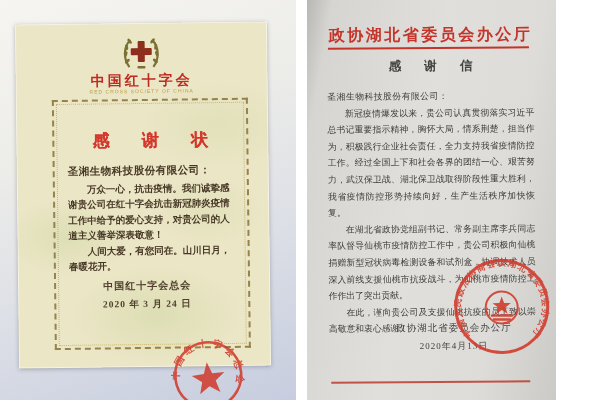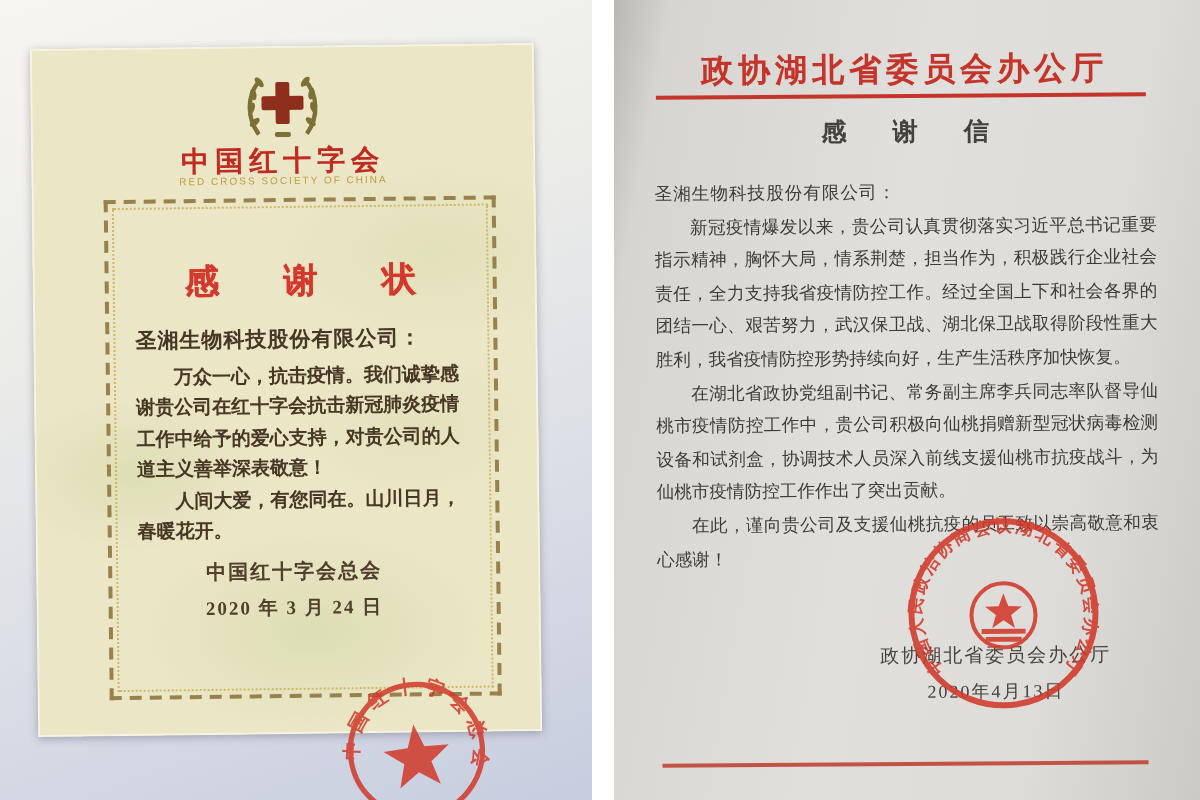--- a/index.html
+++ b/index.html
@@ -41,21 +41,21 @@
     color:#4f3f2c; font-weight:bold; }
   .cert-sig { font-size:10px; letter-spacing:1px; }
   .cert-date { font-size:9.5px; margin-top:5px; letter-spacing:1px; }
   .cert-stamp { position:absolute; left:114px; top:238px; width:74px; height:74px;
     opacity:.85; transform:rotate(-6deg); }
 
   
   .photo-gap { width:11px; height:400px; background:#ffffff; }
 
   
-  .photo-right { position:relative; width:293px; height:400px;
+  .photo-right { position:relative; width:249px; height:400px;
     background:linear-gradient(100deg,#b9b7b3 0%,#d6d5d1 8%,#e0dfdb 45%,#dddcd8 75%,#cbcac6 100%); }
   .letter-inner { position:absolute; inset:0; transform:rotate(-0.4deg); }
   .letter-header { position:absolute; left:0; right:0; top:25px; text-align:center;
     color:#c5342a; font-size:16px; font-weight:bold; letter-spacing:2.5px;
     font-family:"Liberation Sans", sans-serif; }
   .letter-header-line { position:absolute; left:22px; right:26px; top:47px; height:2px;
     background:#c5342a; box-shadow:0 3px 0 -1.2px rgba(197,52,42,.55); }
   .letter-title { position:absolute; left:0; right:0; top:58px; text-align:center;
     color:#44423f; font-size:12.5px; font-weight:bold; letter-spacing:10px; text-indent:10px; }
   .letter-body { position:absolute; left:21px; right:21px; top:88px;

